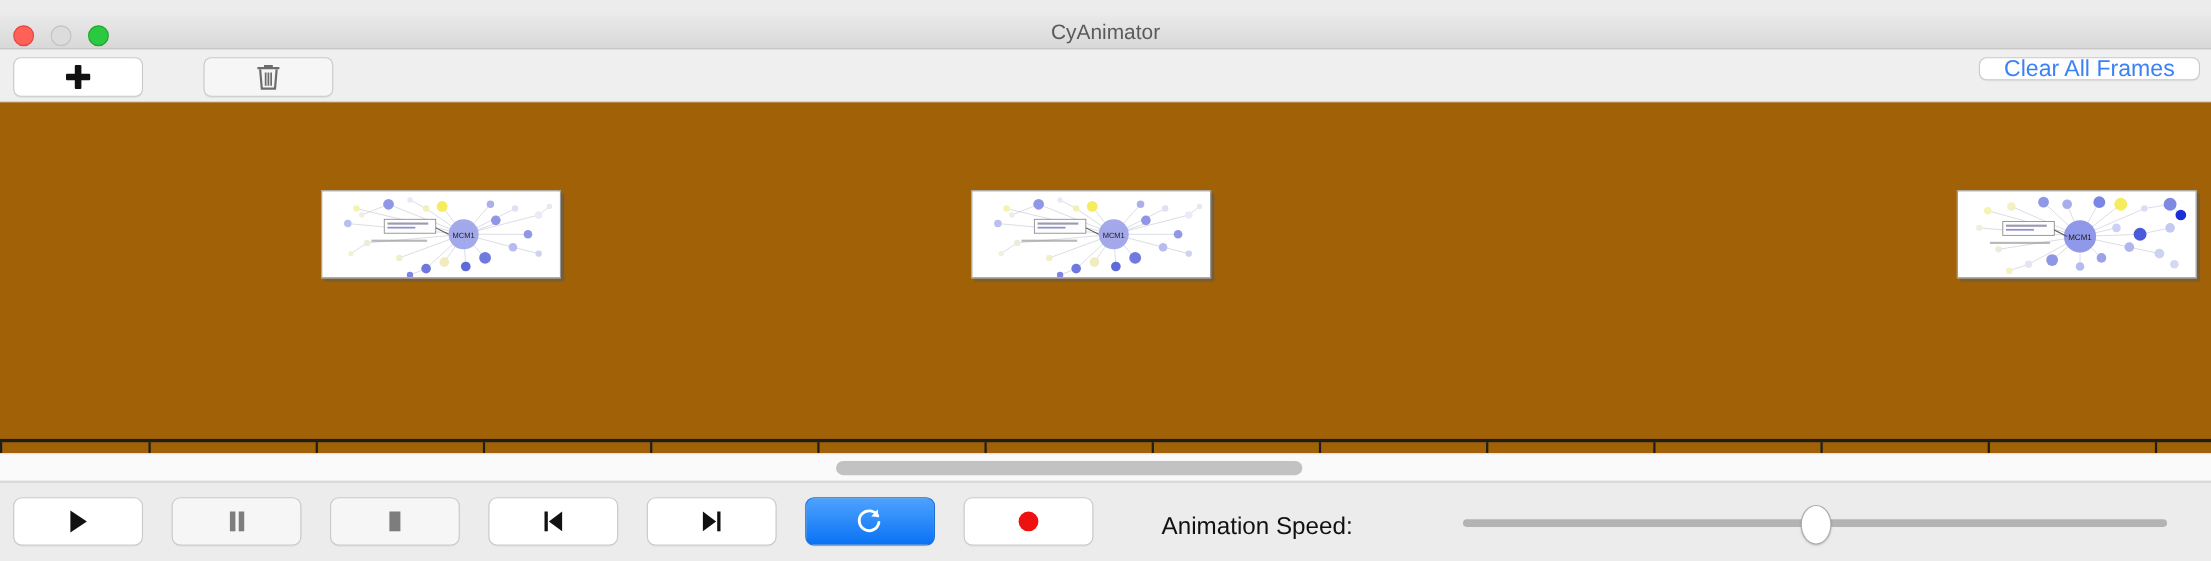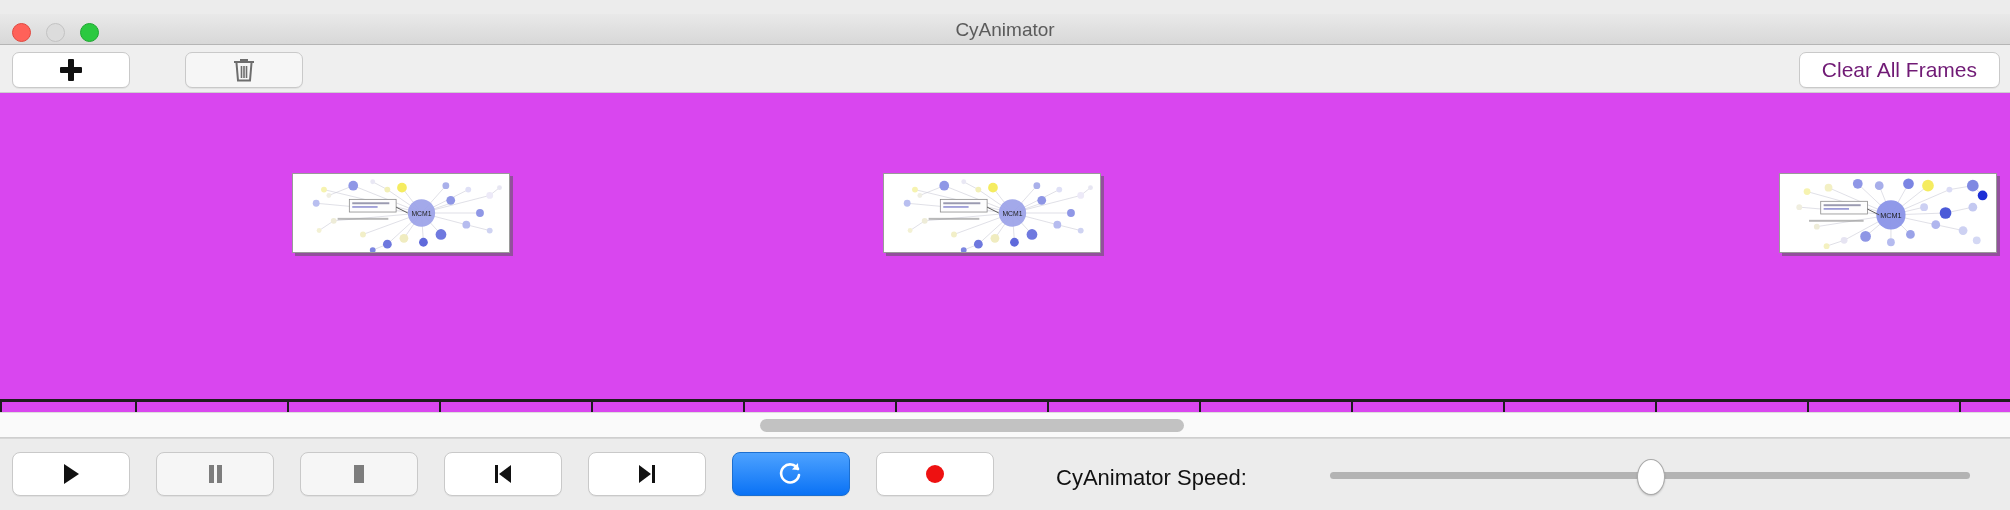--- a/index.html
+++ b/index.html
@@ -103,40 +103,40 @@
     display: flex;
     align-items: center;
     justify-content: center;
     cursor: default;
     box-shadow: 0 1px 0 rgba(0,0,0,0.05);
   }
   .tbtn.muted { background: #f6f6f6; }
   #add-frame-button { left: 12px;  top: 7px; width: 118px; height: 36px; }
   #delete-frame-button { left: 185px; top: 7px; width: 118px; height: 36px; }
   #clear-all-frames-button {
-    right: 10px; top: 7px; height: 36px; padding: 0 22px;
-    font-size: 21px; color: #701a75;
+    right: 10px; top: 7px; height: 21px; padding: 0 22px;
+    font-size: 21px; color: #3b82f6;
     font-family: "Liberation Sans", sans-serif;
   }
   .plus-icon {
     position: relative; width: 22px; height: 22px;
   }
   .plus-icon::before, .plus-icon::after {
     content: ""; position: absolute; background: #111; border-radius: 1px;
   }
   .plus-icon::before { left: 0; top: 8px; width: 22px; height: 6px; }
   .plus-icon::after  { top: 0; left: 8px; width: 6px; height: 22px; }
 
   
   .timeline {
     position: absolute;
     left: 0; top: 93px;
     width: 2010px;
     height: 319px;
-    background: #d946ef;
+    background: #a16207;
     overflow: hidden;
   }
   .frame {
     position: absolute;
     box-sizing: border-box;
     background: #ffffff;
     border: 1px solid #9a9a9a;
     box-shadow: 3px 3px 0 rgba(90,90,90,0.55);
     overflow: hidden;
   }
@@ -474,20 +474,20 @@
         <path d="M21 3 L21.5 10 L15 9.5 Z" fill="#ffffff"></path>
       </svg>
     </div>
 
     <div class="cbtn" style="left:876px;">
       <svg width="26" height="26" viewBox="0 0 26 26">
         <circle cx="13" cy="13" r="9" fill="#ee1111"></circle>
       </svg>
     </div>
 
-    <div class="speed-label" style="left:1056px;">CyAnimator Speed:</div>
+    <div class="speed-label" style="left:1056px;">Animation Speed:</div>
 
     <div class="slider-track" style="left:1330px; width:640px;">
     </div>
     <div class="slider-thumb" style="left:1637px;"></div>
   </div>
 
 </div>
 
 </body></html>

